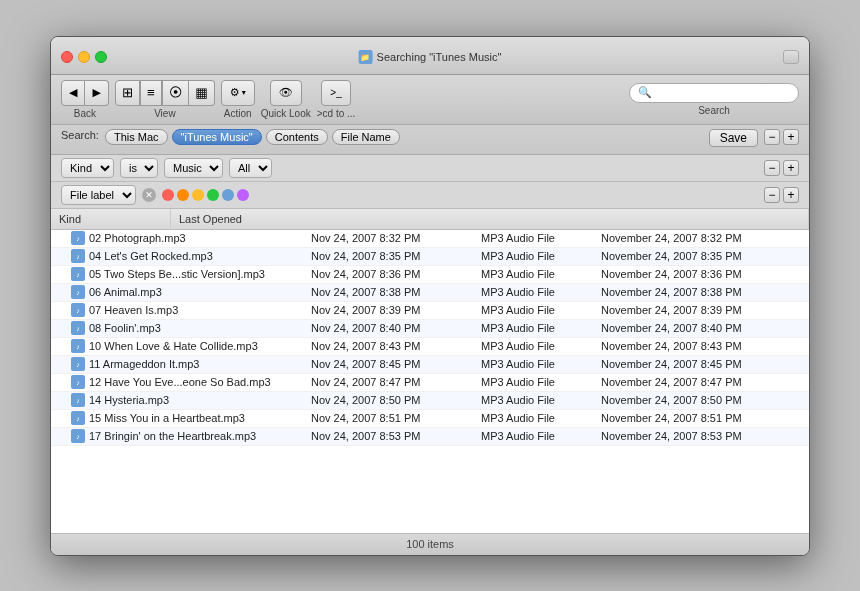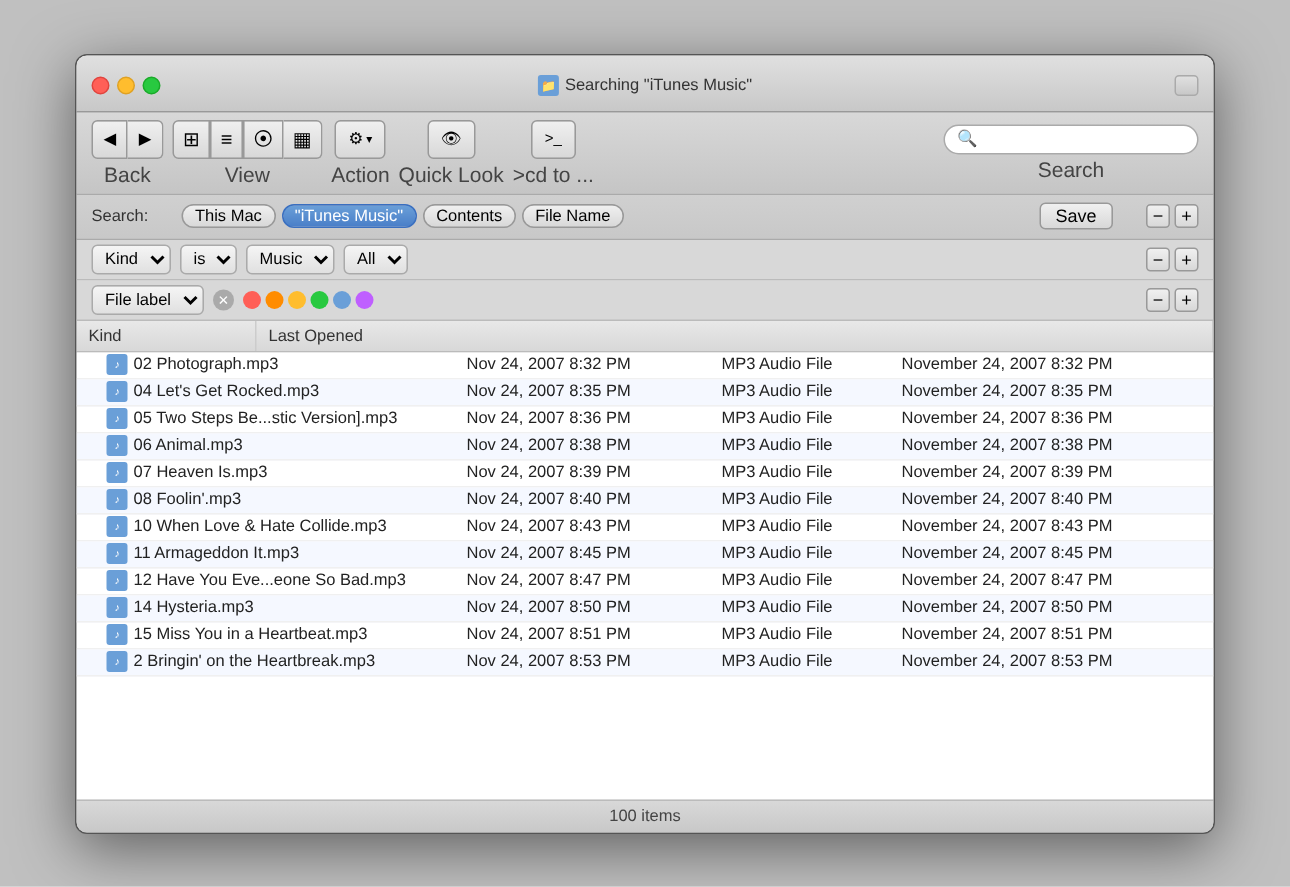--- a/index.html
+++ b/index.html
@@ -115,21 +115,21 @@
       border: 1px solid #999;
       border-radius: 4px;
       padding: 3px 8px;
       font-size: 11px;
       cursor: pointer;
       height: 26px;
       display: flex;
       align-items: center;
     }
     .toolbar-label {
-      font-size: 14px;
+      font-size: 10px;
       color: #444;
       text-align: center;
     }
     .view-btn-group {
       display: flex;
     }
     .view-btn {
       background: linear-gradient(to bottom, #f0f0f0, #d8d8d8);
       border: 1px solid #999;
       padding: 3px 6px;
@@ -175,22 +175,22 @@
       font-size: 11px;
       width: 100%;
       background: transparent;
     }
     
     .search-bar {
       background: linear-gradient(to bottom, #d0d0d0, #c8c8c8);
       border-bottom: 1px solid #aaa;
       padding: 4px 10px;
       display: flex;
-      align-items: center;
-      gap: 22px;
+      align-items: flex-start;
+      gap: 6px;
       min-height: 30px;
     }
     .search-label {
       font-size: 11px;
       color: #333;
       font-weight: 500;
     }
     .search-pill {
       background: linear-gradient(to bottom, #f0f0f0, #d8d8d8);
       border: 1px solid #999;
@@ -598,21 +598,21 @@
         <div class="file-icon">♪</div>
         <span>15 Miss You in a Heartbeat.mp3</span>
       </div>
       <div class="file-cell file-date">Nov 24, 2007 8:51 PM</div>
       <div class="file-cell file-kind">MP3 Audio File</div>
       <div class="file-cell file-last">November 24, 2007 8:51 PM</div>
     </div>
       <div class="file-row">
       <div class="file-cell file-name-cell">
         <div class="file-icon">♪</div>
-        <span>2 Bringin' on the Heartbreak.mp3</span>
+        <span>17 Bringin' on the Heartbreak.mp3</span>
       </div>
       <div class="file-cell file-date">Nov 24, 2007 8:53 PM</div>
       <div class="file-cell file-kind">MP3 Audio File</div>
       <div class="file-cell file-last">November 24, 2007 8:53 PM</div>
     </div>
     </div>
 
   <div class="status-bar">
     <span>100 items</span>
   </div>

